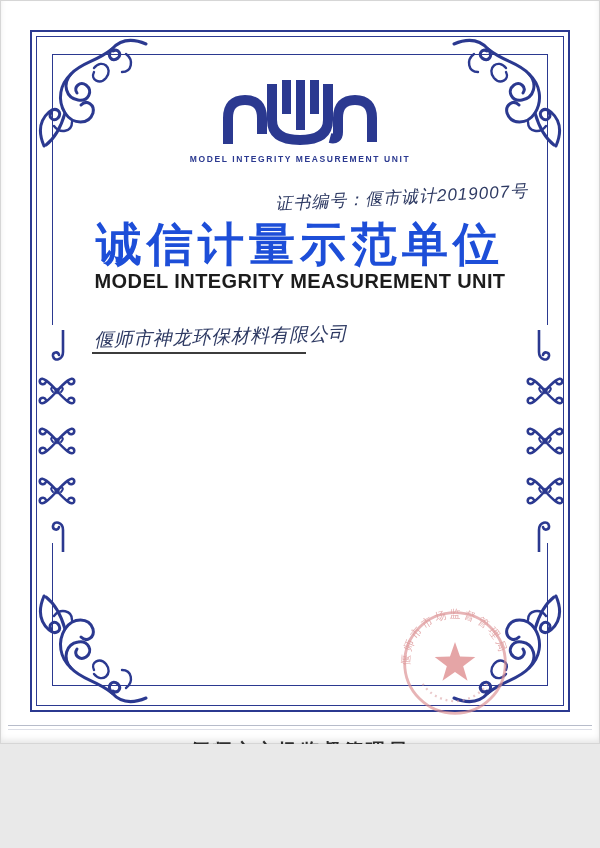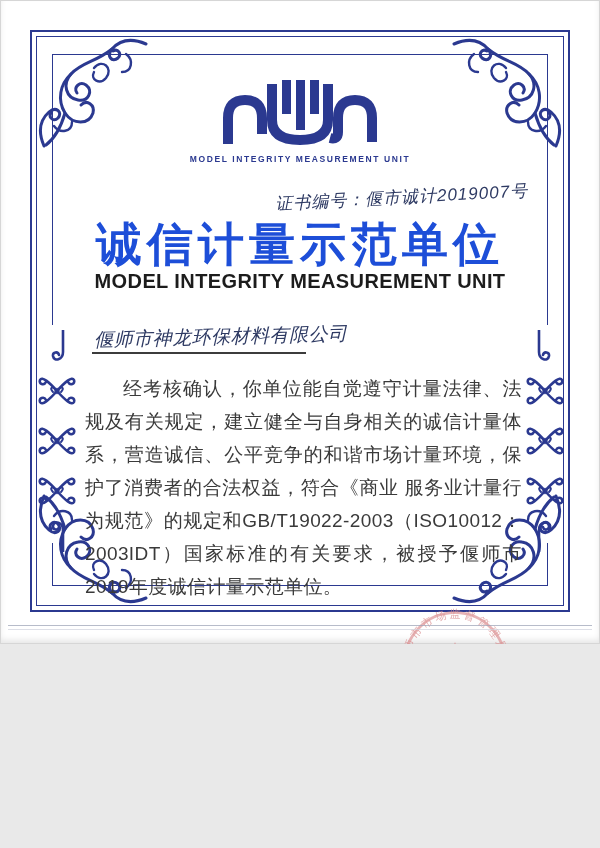--- a/index.html
+++ b/index.html
@@ -1,17 +1,17 @@
 <!DOCTYPE html>
 <html><head>
 <meta charset="utf-8">
 <style>
   html,body{margin:0;padding:0;background:#e9e9e9;}
   .stage{
-    position:relative;width:600px;height:644px;background:#ffffff;
+    position:relative;width:600px;height:744px;background:#ffffff;
     font-family:"Liberation Sans","DejaVu Sans",sans-serif;
     overflow:hidden;margin:0 auto;
     box-shadow:inset 0 0 0 1px #d6d6d6, inset 0 -4px 6px rgba(0,0,0,0.10);
   }
   
   .frame{position:absolute;pointer-events:none;}
   .frame-a{inset:30px 30px 32px 30px;border:2px solid #2b3990;}
   .frame-b{inset:36px 36px 38px 36px;border:1px solid #2b3990;}
   .frame-c{inset:54px 52px 58px 52px;border:1px solid #2b3990;}
   .mask{position:absolute;background:#ffffff;}
@@ -224,21 +224,20 @@
   <div class="cert-no">
     <span>证书编号：</span><span>偃市诚计2019007号</span>
   </div>
 
   <div class="title-zh">诚信计量示范单位</div>
   <div class="title-en">MODEL INTEGRITY MEASUREMENT UNIT</div>
 
   <div class="recipient">偃师市神龙环保材料有限公司</div>
   <div class="recipient-line"></div>
 
-  <div class="body-text">经考核确认，你单位能自觉遵守计量法律、法规及有关规定，建立健全与自身相关的诚信计量体系，营造诚信、公平竞争的和谐市场计量环境，保护了消费者的合法权益，符合《商业 服务业计量行为规范》的规定和GB/T19022-2003（ISO10012：2003IDT）国家标准的有关要求，被授予偃师市2019年度诚信计量示范单位。</div>
 
 
   <div class="seal">
     <svg viewBox="0 0 120 120">
       <defs>
         <path id="sealArc" d="M 60 108 A 48 48 0 1 1 60.01 108" fill="none"></path>
         <path id="sealArcBottom" d="M 22 78 A 43 43 0 0 0 98 78" fill="none"></path>
       </defs>
       <circle cx="60" cy="60" r="53" fill="none" stroke="#dc9193" stroke-width="3" opacity="0.8"></circle>
       <path d="M60 38 L65.3 53.2 L81.4 53.6 L68.6 63.3 L73.2 78.8 L60 69.6 L46.8 78.8 L51.4 63.3 L38.6 53.6 L54.7 53.2 Z" fill="#d97b7d" opacity="0.8"></path>

